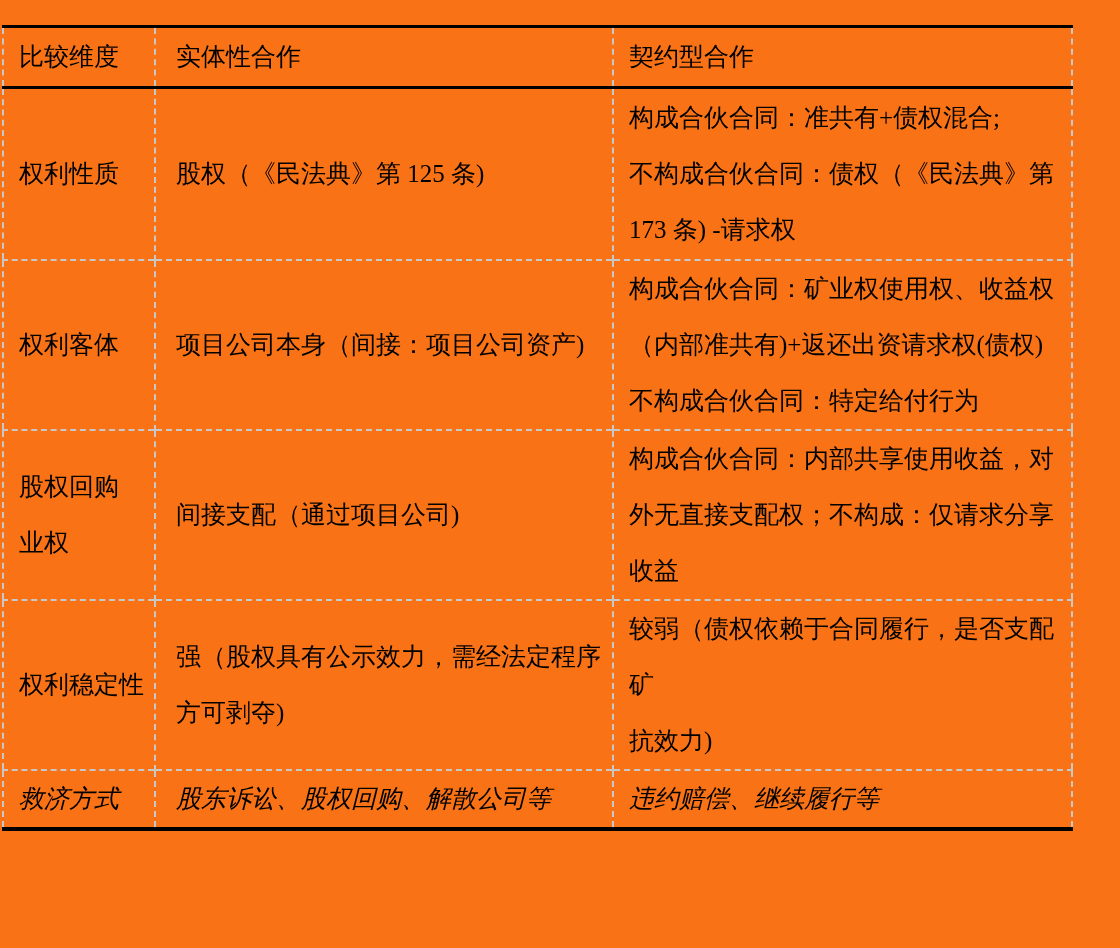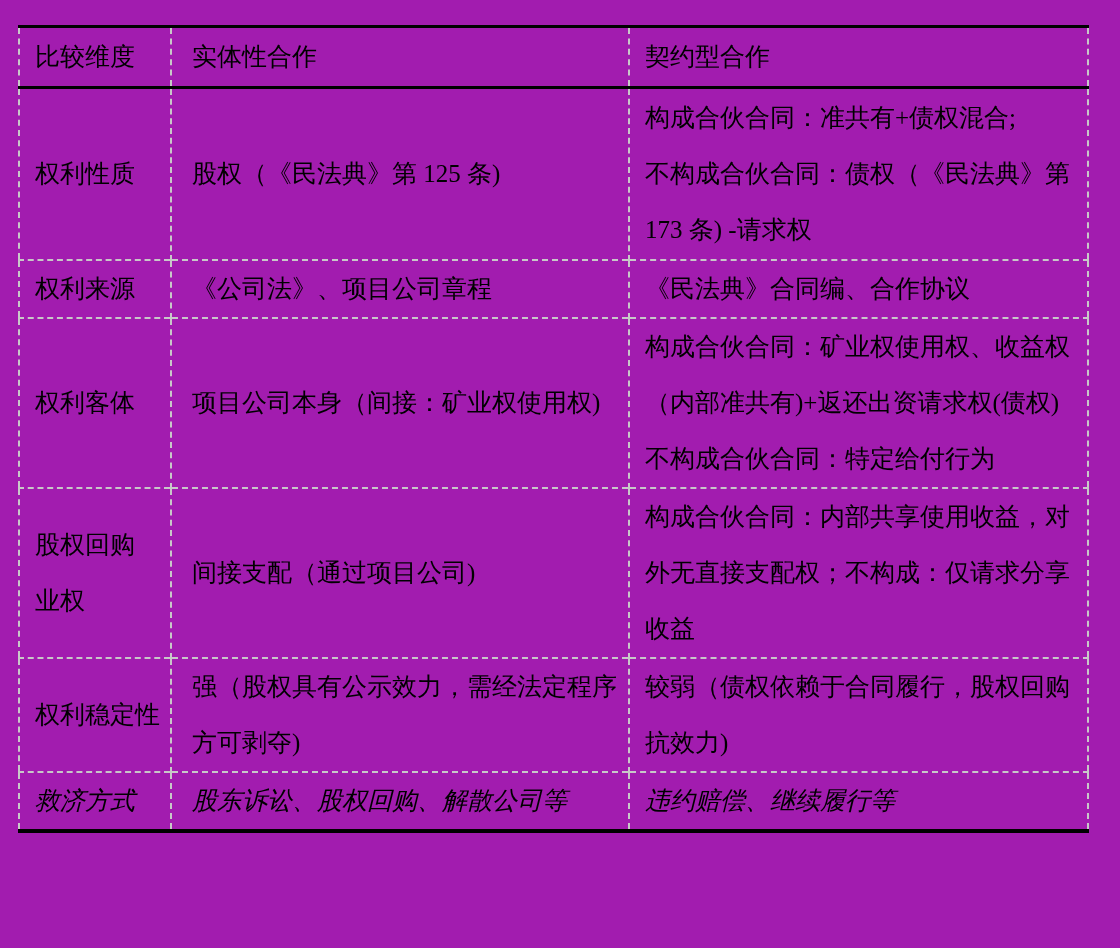--- a/index.html
+++ b/index.html
@@ -5,22 +5,22 @@
   * { box-sizing: border-box; }
   html, body {
     margin: 0; padding: 0;
     background: #ffffff;
     width: 1120px; height: 948px;
     font-family: "Liberation Serif", "DejaVu Serif", serif;
     color: #000000;
   }
   .page {
     width: 1120px; height: 948px;
-    padding: 25px 0 0 18px;
-    background: #a21caf;
+    padding: 25px 0 0 2px;
+    background: #f97316;
   }
   table.cmp {
     border-collapse: collapse;
     table-layout: fixed;
     width: 1069px;
     border-top: 3px solid #000000;
     border-bottom: 4px solid #000000;
     border-left: 2px dashed #c8c8c8;
     border-right: 2px dashed #c8c8c8;
     font-size: 25px;
@@ -69,45 +69,40 @@
       </tr>
     </thead>
     <tbody>
       <tr class="r0">
         <td>权利性质</td>
         <td>股权（《民法典》第 125 条)</td>
         <td>构成合伙合同：准共有+债权混合;
 不构成合伙合同：债权（《民法典》第
 173 条) -请求权</td>
       </tr>
-      <tr class="r1">
-        <td>权利来源</td>
-        <td>《公司法》、项目公司章程</td>
-        <td>《民法典》合同编、合作协议</td>
-      </tr>
       <tr class="r3">
         <td>权利客体</td>
-        <td>项目公司本身（间接：矿业权使用权)</td>
+        <td>项目公司本身（间接：项目公司资产)</td>
         <td>构成合伙合同：矿业权使用权、收益权
 （内部准共有)+返还出资请求权(债权)
 不构成合伙合同：特定给付行为</td>
       </tr>
       <tr class="r4">
         <td>股权回购
 业权</td>
         <td>间接支配（通过项目公司)</td>
         <td>构成合伙合同：内部共享使用收益，对
 外无直接支配权；不构成：仅请求分享
 收益</td>
       </tr>
       <tr class="r5">
         <td>权利稳定性</td>
         <td>强（股权具有公示效力，需经法定程序
 方可剥夺)</td>
-        <td>较弱（债权依赖于合同履行，股权回购
+        <td>较弱（债权依赖于合同履行，是否支配矿
 抗效力)</td>
       </tr>
       <tr class="r6">
         <td>救济方式</td>
         <td>股东诉讼、股权回购、解散公司等</td>
         <td>违约赔偿、继续履行等</td>
       </tr>
     </tbody>
   </table>
 </div>

